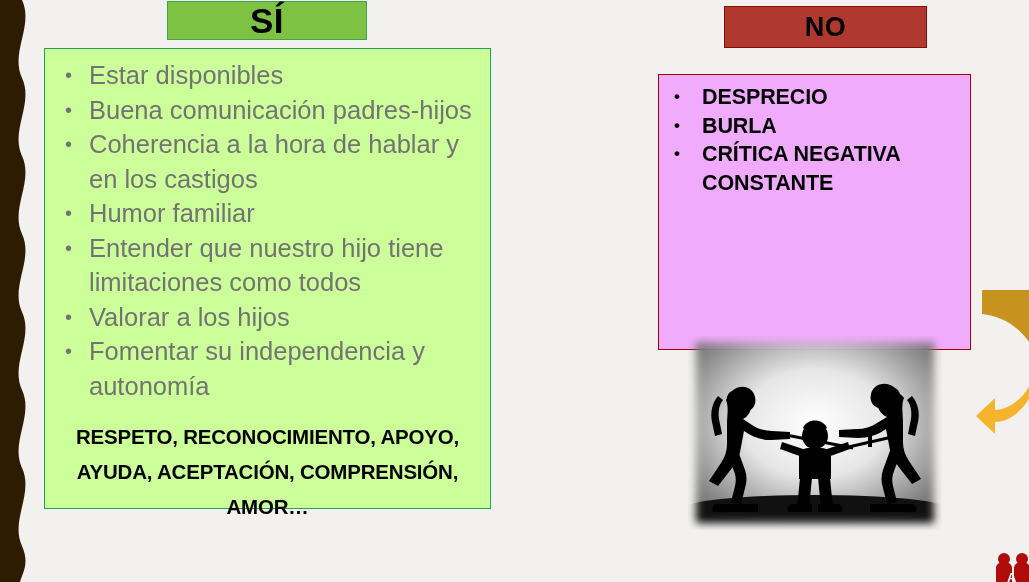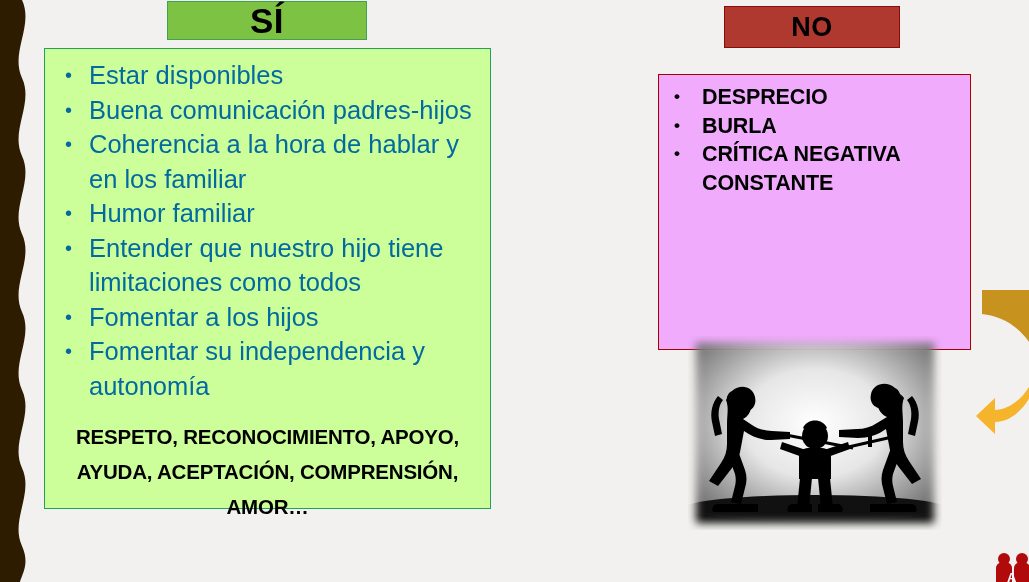--- a/index.html
+++ b/index.html
@@ -63,21 +63,21 @@
   }
   #si-list {
     list-style: none;
     margin: 0;
     padding: 0;
   }
   #si-list li {
     position: relative;
     font-size: 25.5px;
     line-height: 34.5px;
-    color: #0369a1;
+    color: #737373;
     padding-left: 36px;
     margin: 0;
   }
   #si-list li::before {
     content: "\2022";
     position: absolute;
     left: 12px;
     top: 0;
     font-size: 20px;
     line-height: 34.5px;
@@ -93,21 +93,21 @@
     line-height: 35px;
     color: #000000;
     letter-spacing: -0.2px;
   }
 
   
   #no-header {
     position: absolute;
     left: 724px;
     top: 6px;
-    width: 176px;
+    width: 203px;
     height: 42px;
     background: #B0392F;
     border: 1px solid #8E0B05;
     box-sizing: border-box;
     display: flex;
     align-items: center;
     justify-content: center;
   }
   #no-header .hdr-text {
     font-size: 27px;
@@ -206,24 +206,24 @@
   </svg>
 
   <div id="si-header">
     <span class="hdr-text">SÍ</span>
   </div>
 
   <div id="si-box">
     <ul id="si-list">
       <li><span>Estar disponibles</span></li>
       <li><span>Buena comunicación padres-hijos</span></li>
-      <li><span>Coherencia a la hora de hablar y en los familiar</span></li>
+      <li><span>Coherencia a la hora de hablar y en los castigos</span></li>
       <li><span>Humor familiar</span></li>
       <li><span>Entender que nuestro hijo tiene limitaciones como todos</span></li>
-      <li><span>Fomentar a los hijos</span></li>
+      <li><span>Valorar a los hijos</span></li>
       <li><span>Fomentar su independencia y autonomía</span></li>
     </ul>
     <div id="si-footer">RESPETO, RECONOCIMIENTO, APOYO, AYUDA, ACEPTACIÓN, COMPRENSIÓN, AMOR…</div>
   </div>
 
   <div id="no-header">
     <span class="hdr-text">NO</span>
   </div>
 
   <div id="no-box">

